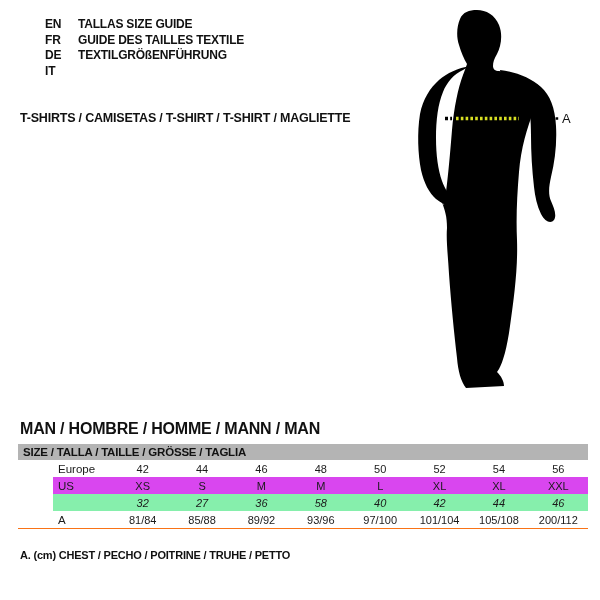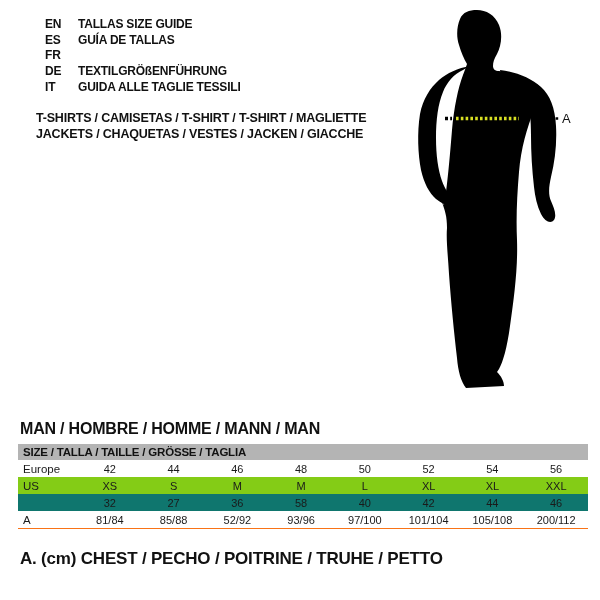--- a/index.html
+++ b/index.html
@@ -7,65 +7,60 @@
     position:relative;width:600px;height:600px;background:#ffffff;overflow:hidden;
     font-family:"Liberation Sans",sans-serif;color:#111;
   }
   
   .lang-block{position:absolute;left:25px;top:16px;}
   .lang-row{display:flex;height:15.7px;align-items:center;padding-left:20px;}
   .lang-code{width:33px;font-size:12px;font-weight:700;letter-spacing:-0.2px;}
   .lang-text{font-size:12px;font-weight:700;letter-spacing:-0.2px;white-space:nowrap;}
   
   .cat-block{position:absolute;left:20px;top:110px;}
-  .cat-line{font-size:12.5px;font-weight:700;letter-spacing:-0.2px;line-height:16px;white-space:nowrap;margin-left:16px;}
+  .cat-line{font-size:12.5px;font-weight:700;letter-spacing:-0.2px;line-height:16px;white-space:nowrap;}
   
   .figure-wrap{position:absolute;left:400px;top:0;width:185px;height:395px;}
   
   .section-title{position:absolute;left:20px;top:420px;font-size:16px;font-weight:700;letter-spacing:-0.2px;}
   
   .size-table{position:absolute;left:18px;top:444px;width:570px;border-bottom:1px solid #f97316;}
   .st-header{height:16px;display:flex;align-items:center;padding-left:5px;
     font-size:11.5px;font-weight:700;letter-spacing:-0.2px;}
-  .st-row{display:grid;grid-template-columns:60px repeat(8,1fr);height:17px;align-items:center;}
+  .st-row{display:grid;grid-template-columns:60px repeat(8,1fr);height:17px;align-items:center;margin-left:35px;}
   .st-label{font-size:11.5px;padding-left:5px;color:#1a1a1a;}
   .st-cell{font-size:11px;text-align:center;color:#1a1a1a;}
   
-  .footnote{position:absolute;left:20px;top:549px;font-size:17px;font-weight:700;letter-spacing:-0.2px;}
+  .footnote{position:absolute;left:20px;top:549px;font-size:11px;font-weight:700;letter-spacing:-0.2px;}
 </style>
 </head>
 <body>
 
 <div id="canvas">
 
   <div class="lang-block">
     <div class="lang-row">
       <span class="lang-code">EN</span>
       <span class="lang-text">TALLAS SIZE GUIDE</span>
     </div>
     <div class="lang-row">
-      <span class="lang-code">ES</span>
-      <span class="lang-text">GUÍA DE TALLAS</span>
-    </div>
-    <div class="lang-row">
       <span class="lang-code">FR</span>
+      <span class="lang-text">GUIDE DES TAILLES TEXTILE</span>
     </div>
     <div class="lang-row">
       <span class="lang-code">DE</span>
       <span class="lang-text">TEXTILGRÖßENFÜHRUNG</span>
     </div>
     <div class="lang-row">
       <span class="lang-code">IT</span>
-      <span class="lang-text">GUIDA ALLE TAGLIE TESSILI</span>
     </div>
   </div>
 
   <div class="cat-block">
     <div class="cat-line">T-SHIRTS / CAMISETAS / T-SHIRT / T-SHIRT / MAGLIETTE</div>
-    <div class="cat-line">JACKETS / CHAQUETAS / VESTES / JACKEN / GIACCHE</div>
   </div>
 
   <div class="figure-wrap">
     <svg width="185" height="395" viewBox="400 0 185 395" xmlns="http://www.w3.org/2000/svg">
 
       <path d="M 477 10
                C 486 10 495 15 499 25
                C 503 35 501 46 497 54
                C 494 59 493 62 493 66
                C 493 69 495 71 499 71
@@ -132,49 +127,49 @@
       <span class="st-cell">42</span>
       <span class="st-cell">44</span>
       <span class="st-cell">46</span>
       <span class="st-cell">48</span>
       <span class="st-cell">50</span>
       <span class="st-cell">52</span>
       <span class="st-cell">54</span>
       <span class="st-cell">56</span>
     </div>
 
-    <div class="st-row alt-bg" style="background: #84cc16;">
+    <div class="st-row alt-bg" style="background: #d946ef;">
       <span class="st-label">US</span>
       <span class="st-cell">XS</span>
       <span class="st-cell">S</span>
       <span class="st-cell">M</span>
       <span class="st-cell">M</span>
       <span class="st-cell">L</span>
       <span class="st-cell">XL</span>
       <span class="st-cell">XL</span>
       <span class="st-cell">XXL</span>
     </div>
 
-    <div class="st-row alt-bg" style="background: #0f766e;">
+    <div class="st-row alt-bg" style="background: #86efac; font-style: italic;">
       <span class="st-label"></span>
       <span class="st-cell">32</span>
       <span class="st-cell">27</span>
       <span class="st-cell">36</span>
       <span class="st-cell">58</span>
       <span class="st-cell">40</span>
       <span class="st-cell">42</span>
       <span class="st-cell">44</span>
       <span class="st-cell">46</span>
     </div>
 
     <div class="st-row" style="background:#ffffff;">
       <span class="st-label">A</span>
       <span class="st-cell">81/84</span>
       <span class="st-cell">85/88</span>
-      <span class="st-cell">52/92</span>
+      <span class="st-cell">89/92</span>
       <span class="st-cell">93/96</span>
       <span class="st-cell">97/100</span>
       <span class="st-cell">101/104</span>
       <span class="st-cell">105/108</span>
       <span class="st-cell">200/112</span>
     </div>
   </div>
 
   <div class="footnote">A. (cm) CHEST / PECHO / POITRINE / TRUHE / PETTO</div>
 

